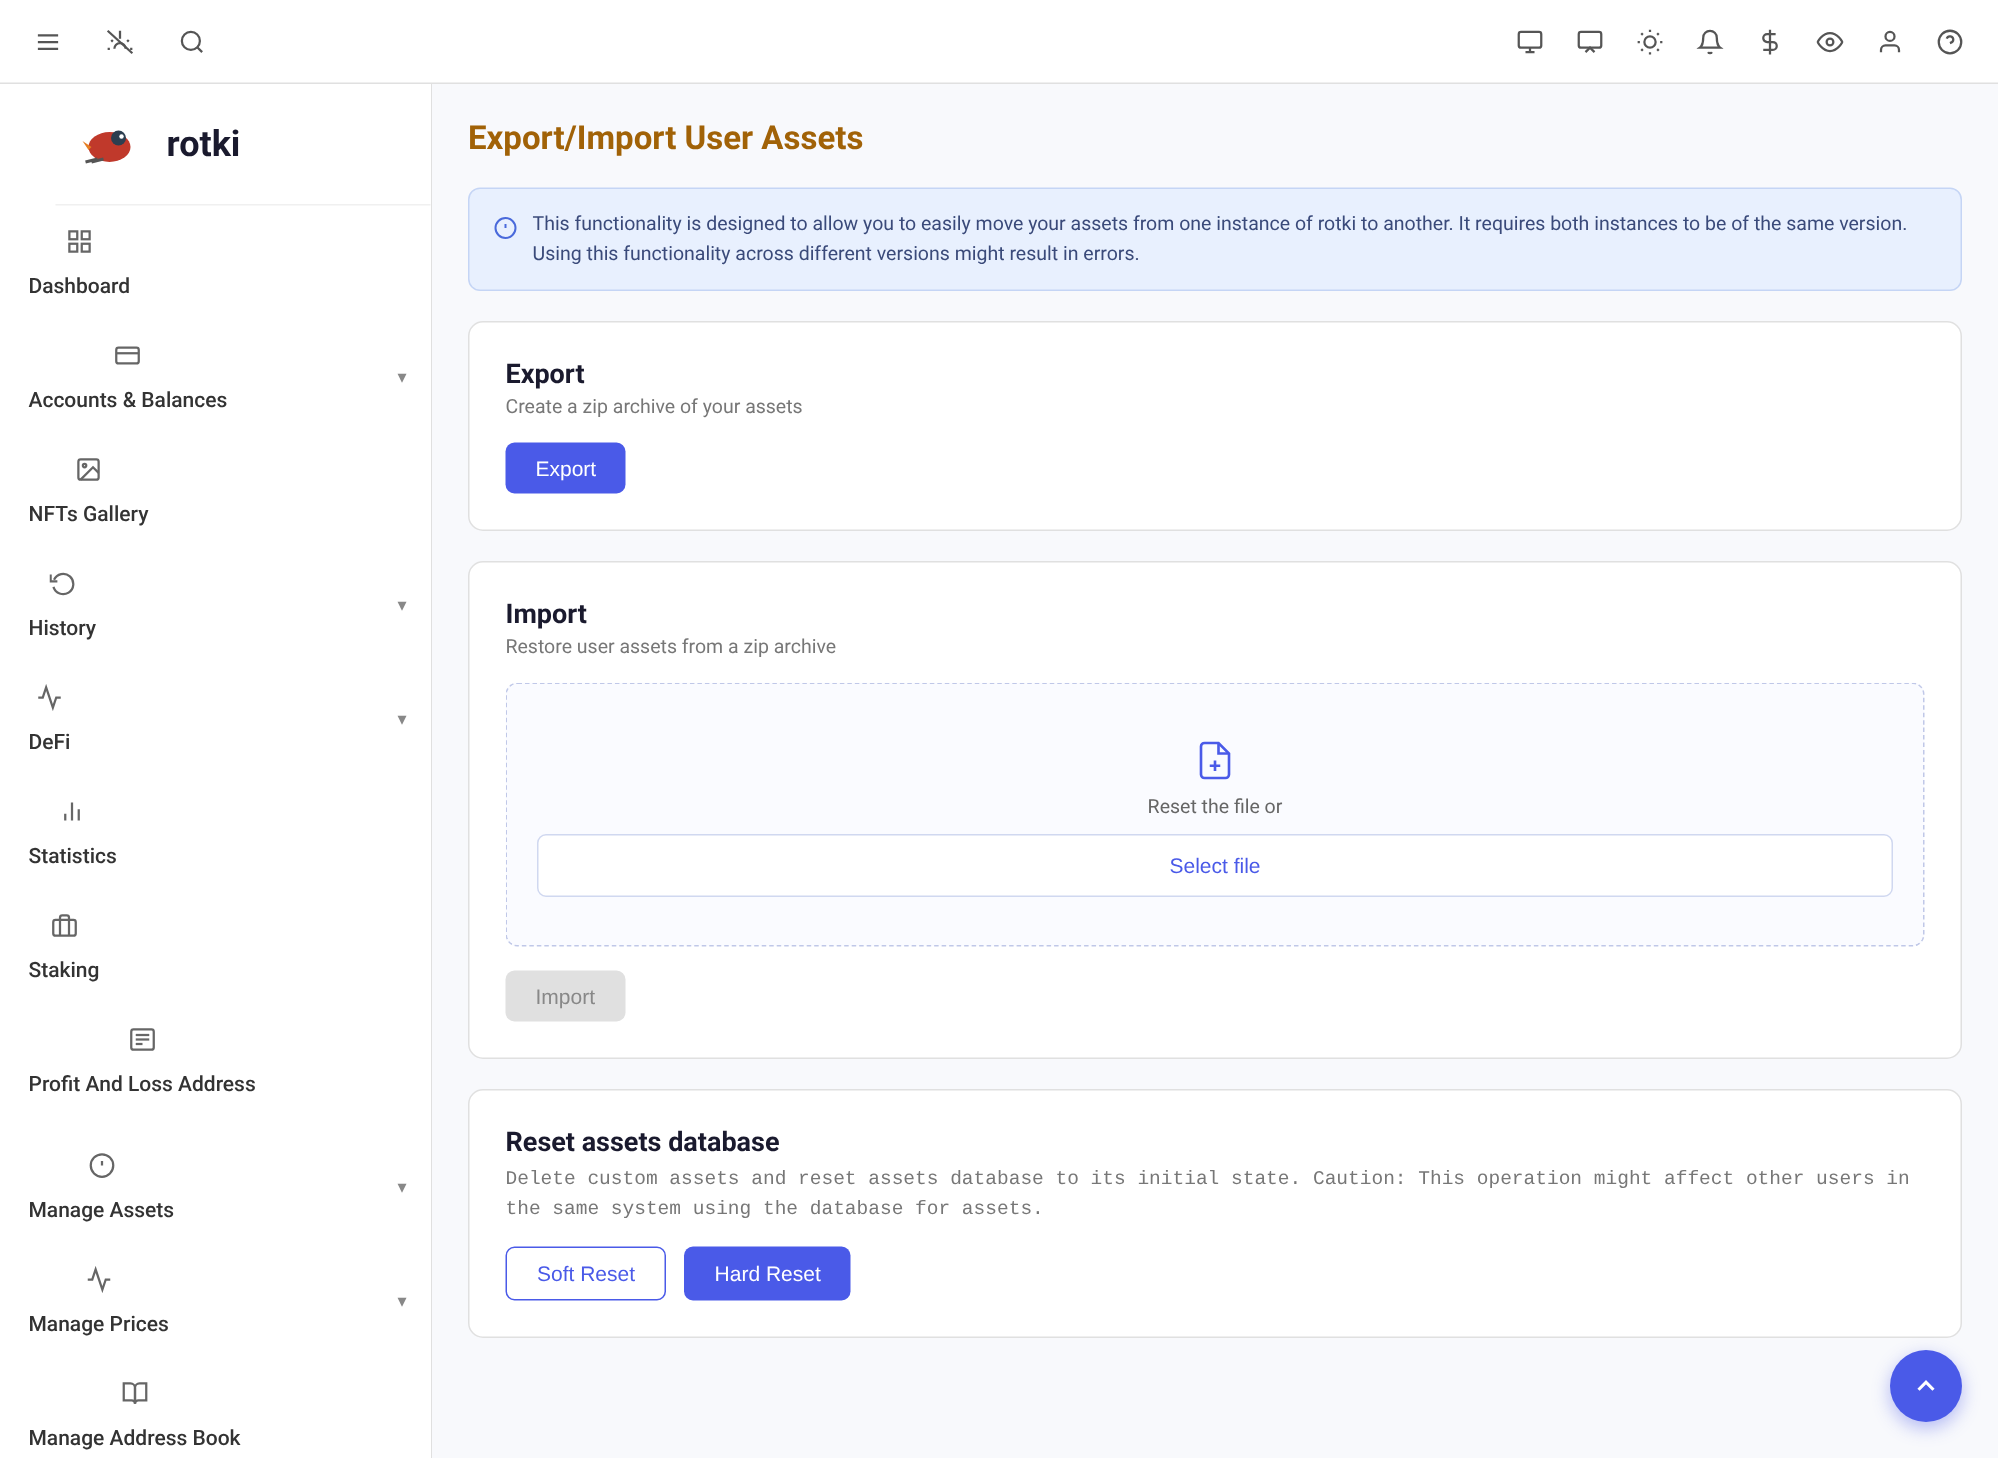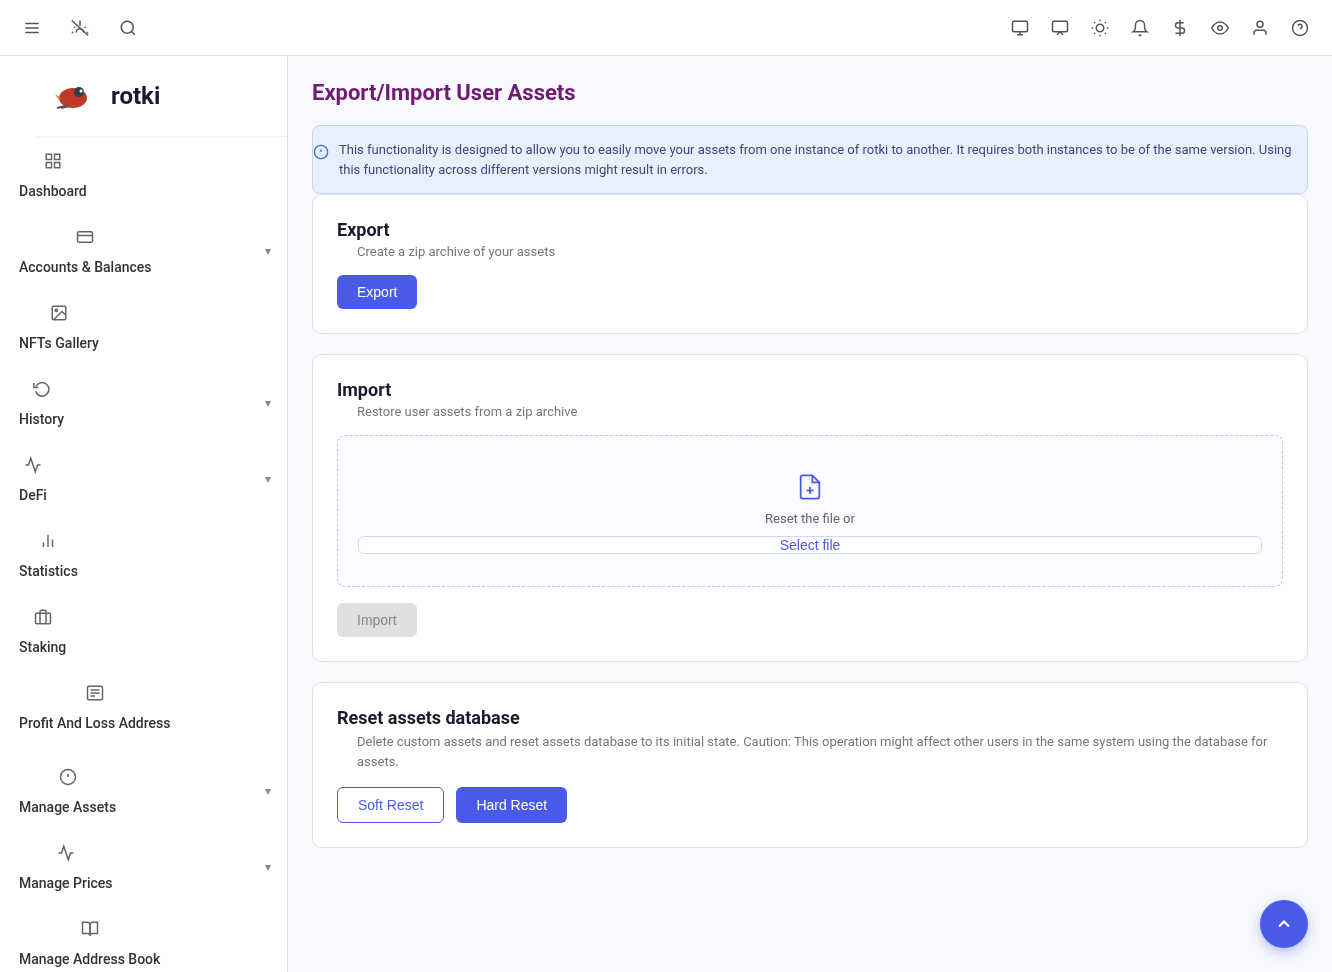--- a/index.html
+++ b/index.html
@@ -22,46 +22,46 @@
 
     .sidebar-item { display: flex; align-items: center; justify-content: space-between; padding: 14px 16px; cursor: pointer; color: #333; font-size: 14px; font-weight: 500; border-left: 3px solid transparent; }
     .sidebar-item-left { display: flex; align-items: center; gap: 12px; flex-direction: column; }
     .sidebar-item-icon { width: 20px; height: 20px; display: flex; align-items: center; justify-content: center; color: #666; }
     .sidebar-chevron { font-size: 12px; color: #888; }
     .sidebar-divider { height: 1px; background: #f0f0f0; margin: 4px 0; }
     .sidebar-version { padding: 12px 16px; font-size: 10px; color: #999; text-align: center; margin-top: auto; }
 
     
     .main { flex: 1; overflow-y: auto; padding: 24px; background: #f8f9fc; }
-    .page-title { font-size: 22px; font-weight: 700; color: #701a75; margin-bottom: 20px; }
-
-    
-    .info-banner { background: #e8f0fe; border: 1px solid #c5d5f5; border-radius: 8px; padding: 14px 0; display: flex; align-items: flex-start; gap: 10px; }
+    .page-title { font-size: 22px; font-weight: 700; color: #a16207; margin-bottom: 20px; }
+
+    
+    .info-banner { background: #e8f0fe; border: 1px solid #c5d5f5; border-radius: 8px; padding: 14px 16px; display: flex; align-items: flex-start; gap: 10px; margin-bottom: 20px; }
     .info-icon { color: #4a6adb; font-size: 16px; margin-top: 1px; flex-shrink: 0; }
     .info-text { font-size: 13px; color: #3a4a7a; line-height: 1.5; }
 
     
     .card { background: #fff; border: 1px solid #e0e0e0; border-radius: 10px; padding: 24px; margin-bottom: 20px; }
     .card-title { font-size: 18px; font-weight: 700; color: #1a1a2e; margin-bottom: 4px; }
-    .card-subtitle { font-size: 13px; color: #777; margin-bottom: 16px; margin-left: 20px; }
+    .card-subtitle { font-size: 13px; color: #777; margin-bottom: 16px; }
 
     
     .btn-primary { background: #4a5ae8; color: #fff; border: none; border-radius: 6px; padding: 9px 20px; font-size: 14px; font-weight: 500; cursor: pointer; }
     .btn-outline { background: #fff; color: #4a5ae8; border: 1px solid #4a5ae8; border-radius: 6px; padding: 9px 20px; font-size: 14px; font-weight: 500; cursor: pointer; }
     .btn-disabled { background: #e0e0e0; color: #888; border: none; border-radius: 6px; padding: 9px 20px; font-size: 14px; cursor: not-allowed; }
 
     
     .drop-zone { border: 1.5px dashed #c0c8e8; border-radius: 8px; padding: 32px 20px; display: flex; flex-direction: column; align-items: center; gap: 10px; background: #fafbff; margin-bottom: 16px; }
     .drop-zone-icon { font-size: 28px; color: #4a5ae8; }
     .drop-zone-text { font-size: 13px; color: #666; }
 
-    .select-file-btn { width: 100%; background: #fff; border: 1px solid #d0d8f0; border-radius: 6px; font-size: 14px; font-weight: 500; color: #4a5ae8; cursor: pointer; text-align: center; }
-
-    
-    .reset-subtitle { font-size: 13px; color: #777; margin-bottom: 16px; line-height: 1.5; }
+    .select-file-btn { width: 100%; background: #fff; border: 1px solid #d0d8f0; border-radius: 6px; padding: 12px; font-size: 14px; font-weight: 500; color: #4a5ae8; cursor: pointer; text-align: center; }
+
+    
+    .reset-subtitle { font-size: 13px; color: #777; margin-bottom: 16px; line-height: 1.5; font-family: Liberation Mono, monospace; }
     .btn-row { display: flex; gap: 12px; }
 
     
     .fab { position: fixed; bottom: 24px; right: 24px; width: 48px; height: 48px; background: #4a5ae8; border-radius: 50%; display: flex; align-items: center; justify-content: center; color: #fff; font-size: 20px; cursor: pointer; box-shadow: 0 4px 12px rgba(74,90,232,0.4); }
 
     
     svg { display: inline-block; vertical-align: middle; }
   </style>
 </head>
 <body>

